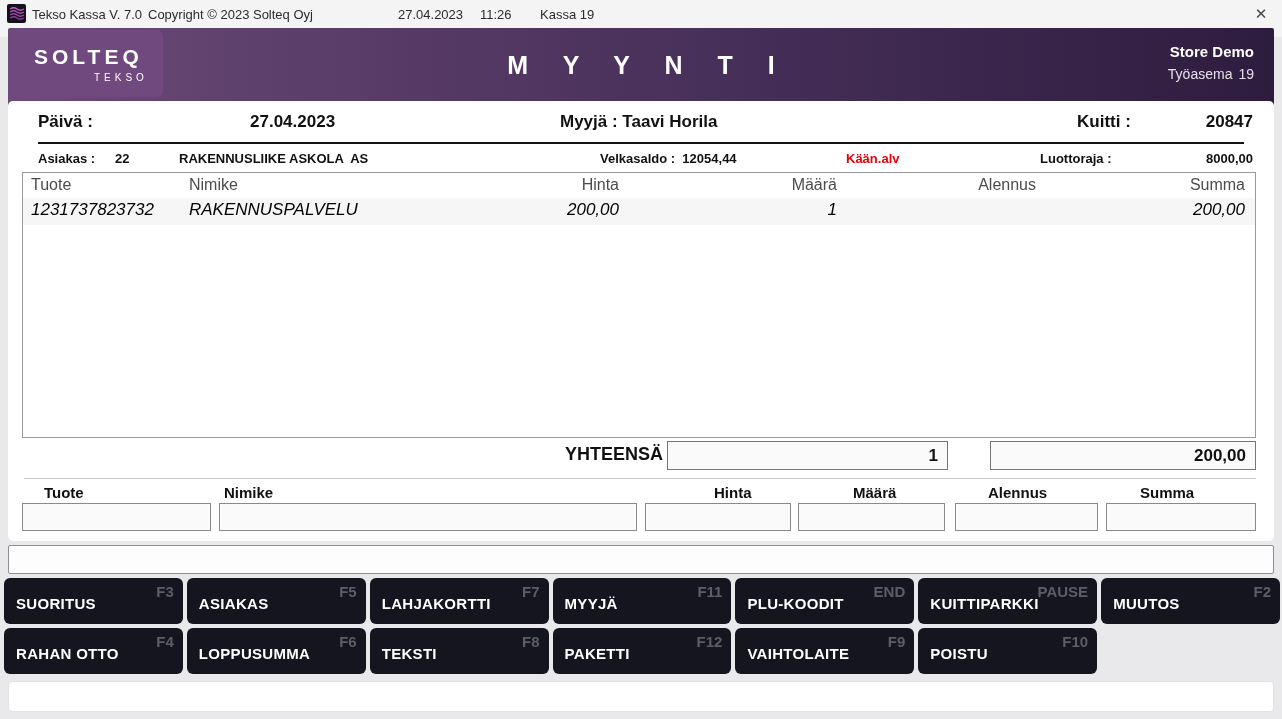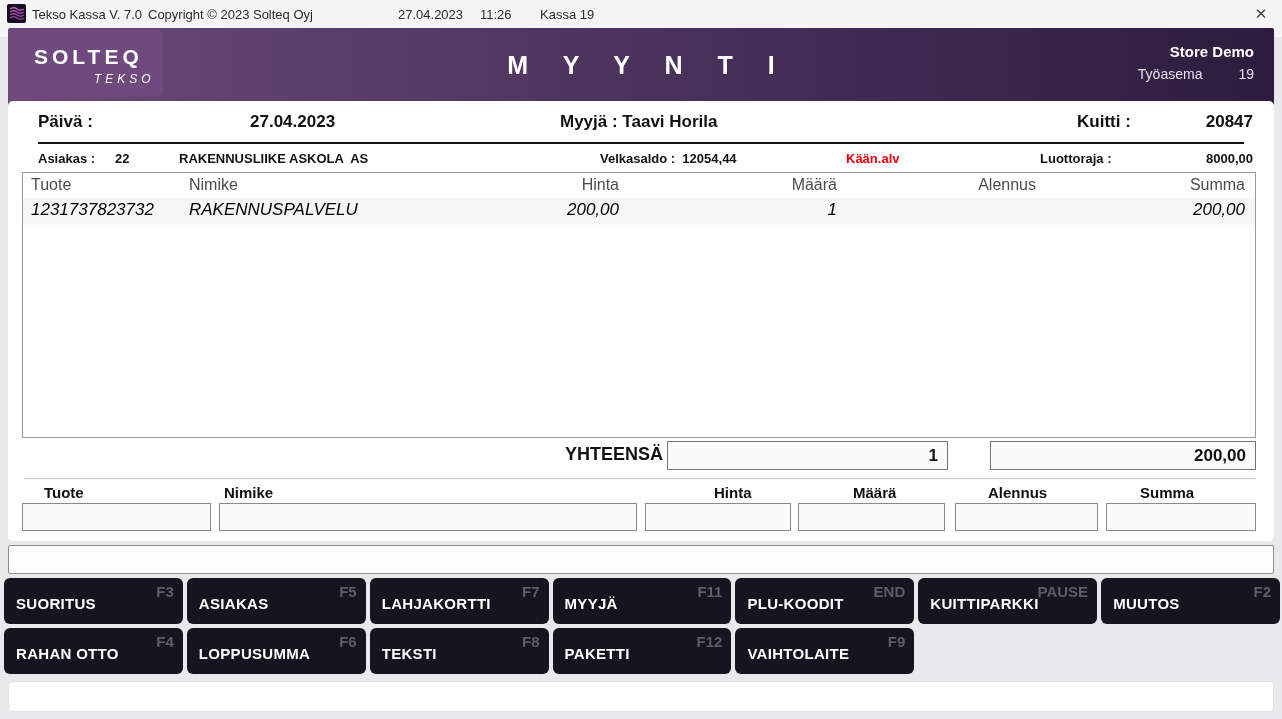--- a/index.html
+++ b/index.html
@@ -36,33 +36,33 @@
   .logo-tile {
     position:absolute; left:2px; top:2px; width:153px; height:67px;
     background:#70497e; border-radius:6px;
   }
   .logo-primary {
     position:absolute; left:24px; top:15px;
     color:#fff; font-size:21px; font-weight:bold; letter-spacing:4px;
   }
   .logo-secondary {
     position:absolute; left:84px; top:42px;
-    color:#fff; font-size:12px; letter-spacing:4px;font-style:italic;
+    color:#fff; font-size:10px; letter-spacing:4px;
   }
   .header-title {
     position:absolute; left:0; right:0; top:23px; text-align:center;
     color:#fff; font-size:25px; font-weight:bold; letter-spacing:14px; text-indent:14px;
   }
   .store-name {
     position:absolute; right:20px; top:15px;
     color:#fff; font-size:15px; font-weight:bold; text-align:right;
   }
   .workstation {
     position:absolute; right:20px; top:38px;
-    color:#e6dfec; font-size:14px; display:flex; gap:36px;
+    color:#e6dfec; font-size:14px; display:flex; gap:6px;
   }
   
   .content {
     position:absolute; left:8px; right:8px; top:101px; height:440px;
     background:#fff; border-radius:5px;
   }
   .lbl { font-weight:bold; white-space:nowrap;text-align:right; }
   .row-info span { position:absolute; top:11px; font-size:17px; }
   .i-paiva-l { left:30px; }
   .i-paiva-v { left:242px; }
@@ -290,15 +290,19 @@
     <span class="fkey-key">F8</span>
   </div>
   <div class="fkey">
     <span class="fkey-label">PAKETTI</span>
     <span class="fkey-key">F12</span>
   </div>
   <div class="fkey">
     <span class="fkey-label">VAIHTOLAITE</span>
     <span class="fkey-key">F9</span>
   </div>
+  <div class="fkey">
+    <span class="fkey-label">POISTU</span>
+    <span class="fkey-key">F10</span>
+  </div>
 </div>
 
 <div class="bottombar"></div>
 
 </body></html>

